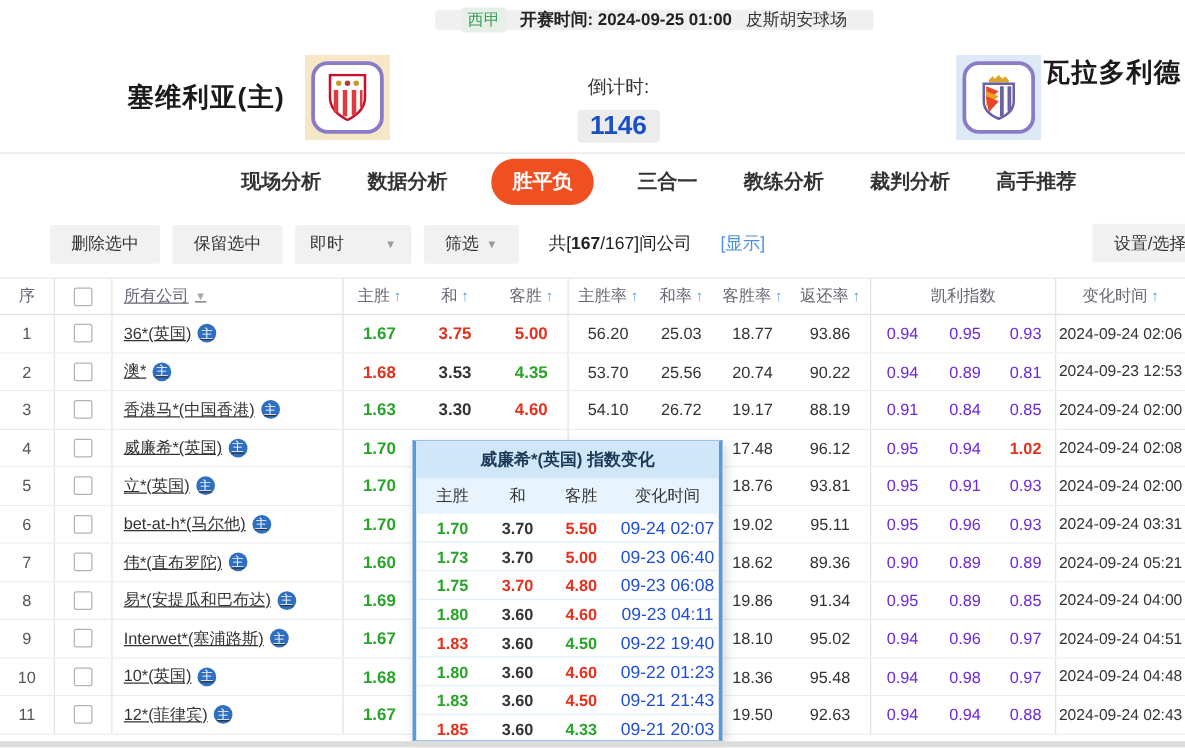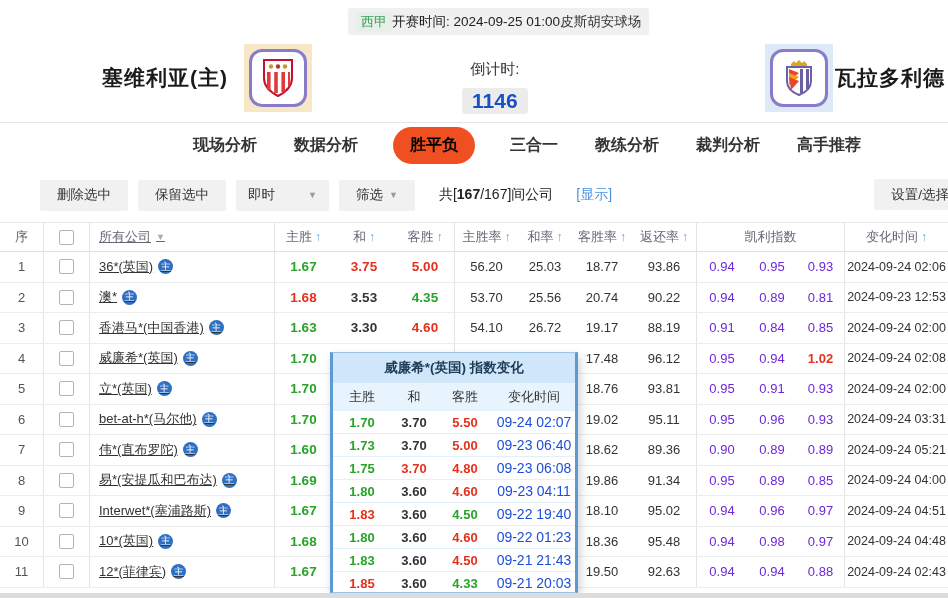--- a/index.html
+++ b/index.html
@@ -1,43 +1,43 @@
 <!DOCTYPE html>
 <html><head>
 <meta charset="utf-8">
 <style>
   * { margin:0; padding:0; box-sizing:border-box; }
   body { background:#fff; }
   .frame { position:relative; width:948px; height:598px; background:#fff; overflow:hidden;
            font-family:"Liberation Sans","DejaVu Sans",sans-serif; color:#333; }
 
   
-  .info-bar { position:absolute; left:348px; top:8px; height:27px; background:#f0f0f0;
-              border-radius:3px; display:flex; align-items:center; padding:0 8px; font-size:13.5px; }
+  .info-bar { position:absolute; left:348px; top:8px; height:16px; background:#f0f0f0;
+              border-radius:3px; display:flex; align-items:center; gap:11px; padding:0 21px; font-size:13.5px; }
   .league-tag { color:#3f9e5a; background:#e6efe8; padding:1px 5px; border-radius:2px; font-size:13px; }
-  .kick-label, .kick-time { font-weight:normal; color:#222; }
+  .kick-label, .kick-time { font-weight:bold; color:#222; }
   .venue { color:#333; }
 
   
   .home-group { position:absolute; left:102px; top:44px; display:flex; align-items:center; gap:16px; }
-  .away-group { position:absolute; right:3px; top:44px; display:flex; align-items:center; gap:2px; }
+  .away-group { position:absolute; right:3px; top:44px; display:flex; gap:2px; }
   .team-name { font-size:21px; font-weight:bold; color:#1a1a1a; letter-spacing:1px; }
   .crest-box { width:68px; height:68px; display:flex; align-items:center; justify-content:center; }
   .crest-box.home-bg { background:#f6e7c6; }
   .crest-box.away-bg { background:#dde9f6; }
   .crest-inner { width:58px; height:58px; background:#fff; border:3px solid #8a7bc8; border-radius:13px;
                  display:flex; align-items:center; justify-content:center; }
   .countdown-group { position:absolute; left:462px; top:60px; display:flex; align-items:center; gap:9px; font-size:15px; color:#333;flex-direction:column; }
   .cd-value { background:#ececec; border-radius:3px; padding:1px 10px; font-size:21px; font-weight:bold; color:#1b50c4; }
 
   
   .nav { position:absolute; top:122px; left:0; right:0; height:46px; border-top:1px solid #e5e5e5; background:#fff; }
   .nav-inner { display:flex; justify-content:center; align-items:center; gap:33px; height:100%; padding-left:106px; }
   .tab { font-size:16px; font-weight:bold; color:#333; padding:8px 2px; cursor:pointer; white-space:nowrap; }
-  .tab.active { background:#f04f21; color:#000000; padding:8px 17px; border-radius:19px; }
+  .tab.active { background:#f04f21; color:#ffffff; padding:8px 17px; border-radius:19px; }
 
   
   .toolbar { position:absolute; top:168px; left:0; right:0; height:54px; display:flex; align-items:center;
              padding-left:40px; gap:10px; background:#fff; }
   .tbtn { background:#f1f1f1; color:#333; font-size:13.5px; height:31px; display:flex; align-items:center;
           padding:0 17px; border-radius:2px; cursor:pointer; white-space:nowrap; }
   .tbtn.select { width:93px; justify-content:space-between; padding:0 12px; }
   .caret-sm { color:#999; font-size:9px; margin-left:6px; }
   .count { margin-left:14px; font-size:14px; color:#222; white-space:nowrap; }
   .count b { font-weight:bold; }

